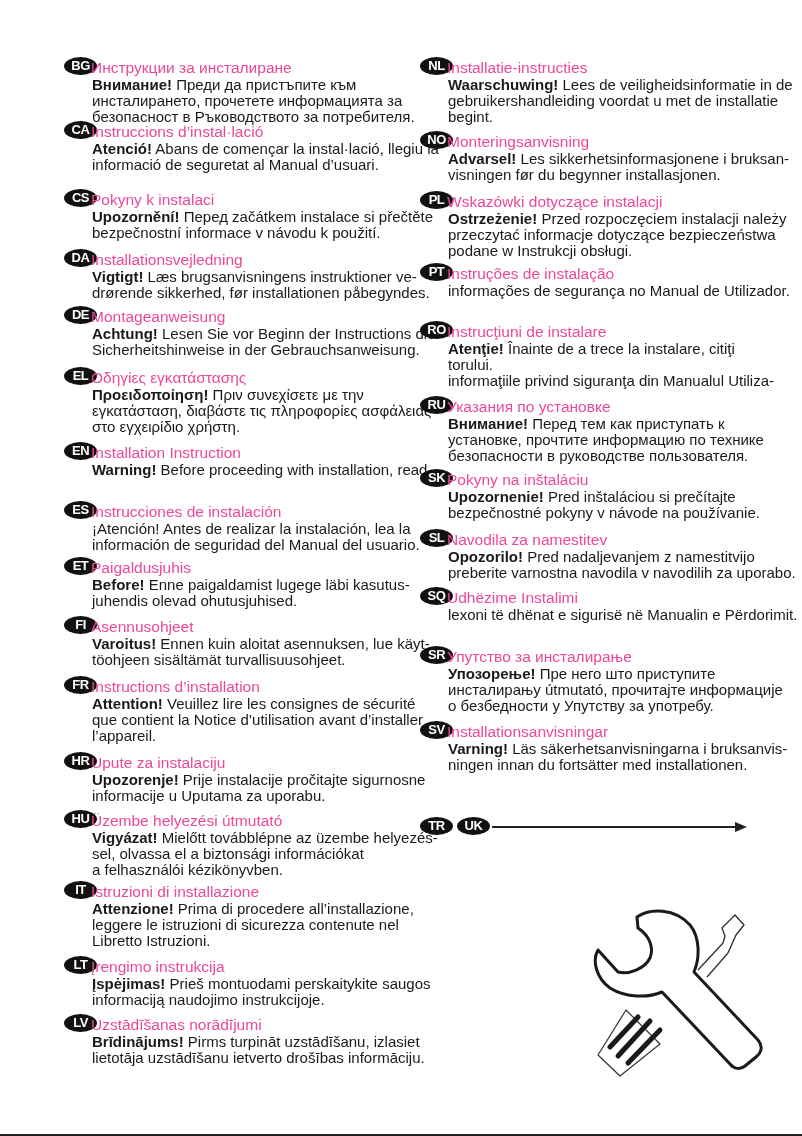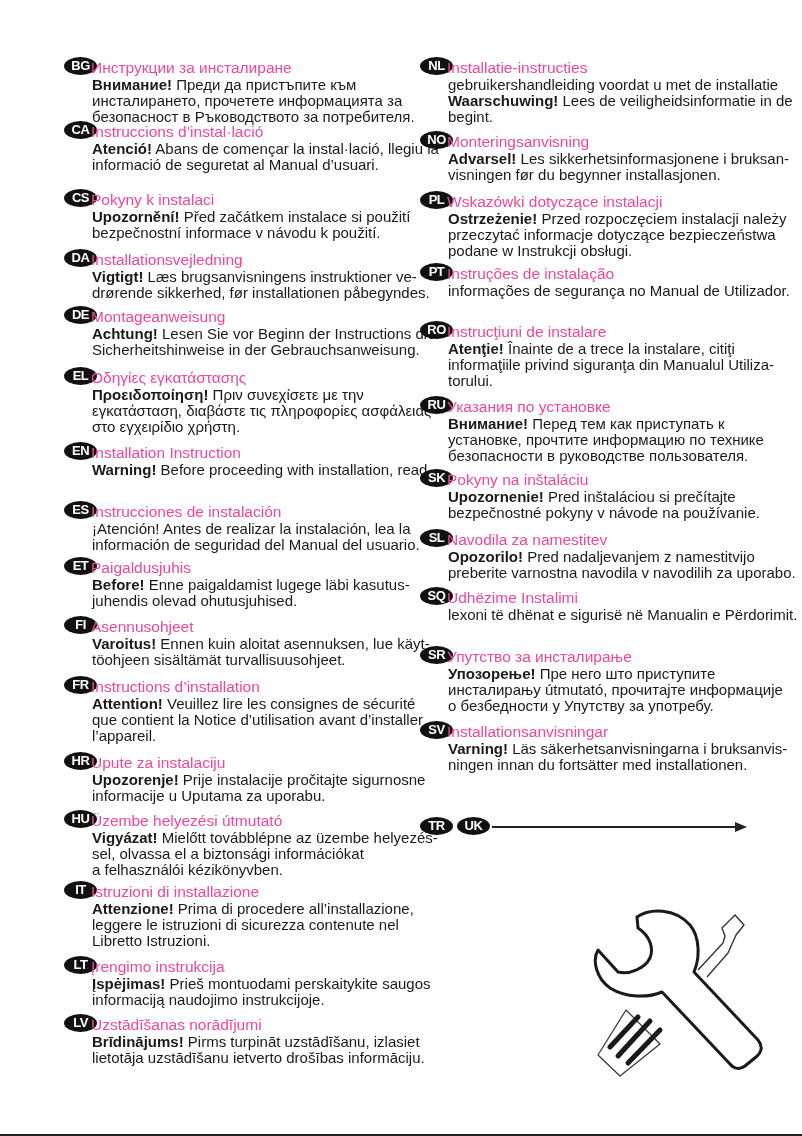--- a/index.html
+++ b/index.html
@@ -55,21 +55,21 @@
   <div class="body">
     <span class="line"><b>Atenció!</b> <span>Abans de començar la instal·lació, llegiu la</span></span>
     <span class="line">informació de seguretat al Manual d’usuari.</span>
   </div>
 </div>
 
 <div class="section" style="left:54px; top:189px;">
   <div class="badge">CS</div>
   <div class="title">Pokyny k instalaci</div>
   <div class="body">
-    <span class="line"><b>Upozornění!</b> <span>Před začátkem instalace si použití</span></span>
+    <span class="line"><b>Upozornění!</b> <span>Перед začátkem instalace si přečtěte</span></span>
     <span class="line">bezpečnostní informace v návodu k použití.</span>
   </div>
 </div>
 
 <div class="section" style="left:54px; top:249px;">
   <div class="badge">DA</div>
   <div class="title">Installationsvejledning</div>
   <div class="body">
     <span class="line"><b>Vigtigt!</b> <span>Læs brugsanvisningens instruktioner ve-</span></span>
     <span class="line">drørende sikkerhed, før installationen påbegyndes.</span>
@@ -184,22 +184,22 @@
   <div class="body">
     <span class="line"><b>Brīdinājums!</b> <span>Pirms turpināt uzstādīšanu, izlasiet</span></span>
     <span class="line">lietotāja uzstādīšanu ietverto drošības informāciju.</span>
   </div>
 </div>
 
 <div class="section" style="left:410px; top:57px;">
   <div class="badge">NL</div>
   <div class="title">Installatie-instructies</div>
   <div class="body">
+    <span class="line"><b>Waarschuwing!</b> <span>Lees de veiligheidsinformatie in de</span></span>
     <span class="line">gebruikershandleiding voordat u met de installatie</span>
-    <span class="line"><b>Waarschuwing!</b> <span>Lees de veiligheidsinformatie in de</span></span>
     <span class="line">begint.</span>
   </div>
 </div>
 
 <div class="section" style="left:410px; top:131px;">
   <div class="badge">NO</div>
   <div class="title">Monteringsanvisning</div>
   <div class="body">
     <span class="line"><b>Advarsel!</b> <span>Les sikkerhetsinformasjonene i bruksan-</span></span>
     <span class="line">visningen før du begynner installasjonen.</span>
@@ -222,22 +222,22 @@
   <div class="body">
     <span class="line">informações de segurança no Manual de Utilizador.</span>
   </div>
 </div>
 
 <div class="section" style="left:410px; top:321px;">
   <div class="badge">RO</div>
   <div class="title">Instrucţiuni de instalare</div>
   <div class="body">
     <span class="line"><b>Atenţie!</b> <span>Înainte de a trece la instalare, citiţi</span></span>
+    <span class="line">torului.</span>
     <span class="line">informaţiile privind siguranţa din Manualul Utiliza-</span>
-    <span class="line">torului.</span>
   </div>
 </div>
 
 <div class="section" style="left:410px; top:396px;">
   <div class="badge">RU</div>
   <div class="title">Указания по установке</div>
   <div class="body">
     <span class="line"><b>Внимание!</b> <span>Перед тем как приступать к</span></span>
     <span class="line">установке, прочтите информацию по технике</span>
     <span class="line">безопасности в руководстве пользователя.</span>

